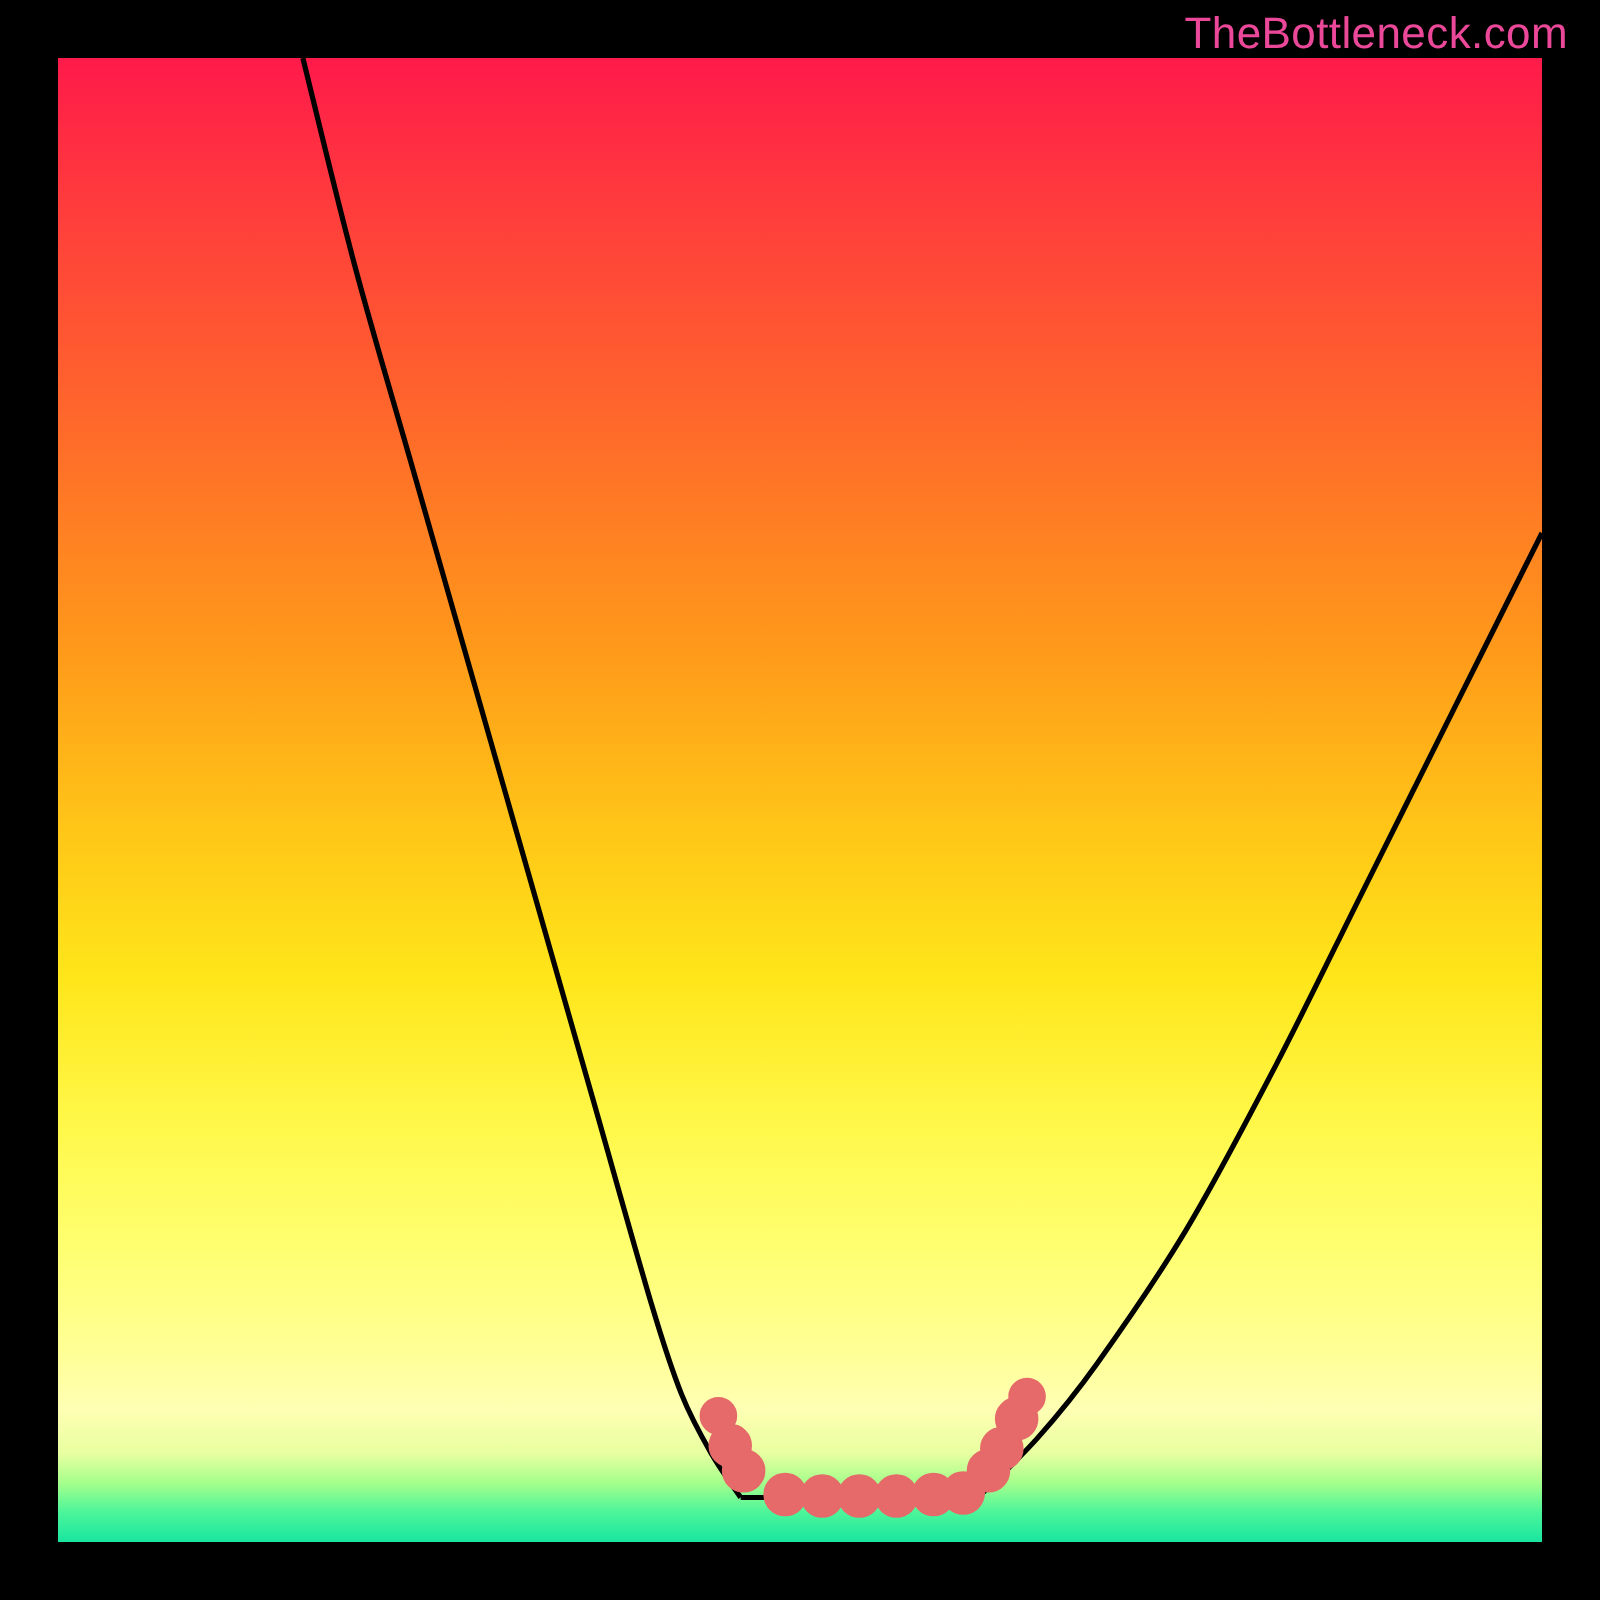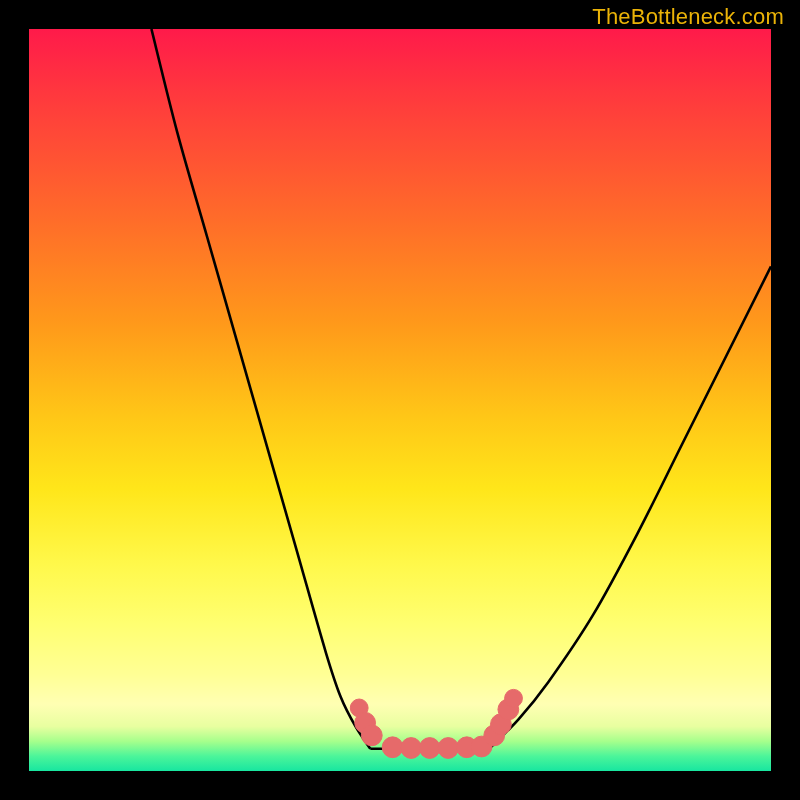--- a/index.html
+++ b/index.html
@@ -40,21 +40,21 @@
     );
   }
   .svg-layer {
     position: absolute;
     inset: 0;
   }
   .watermark {
     position: absolute;
     top: 4px;
     right: 16px;
-    color: #eab308;
+    color: #ec4899;
     font-size: 22px;
     letter-spacing: 0.2px;
     font-weight: 400;
   }
 </style>
 </head>
 <body>
 
 <div class="frame">
   <div class="gradient-bg"></div>

